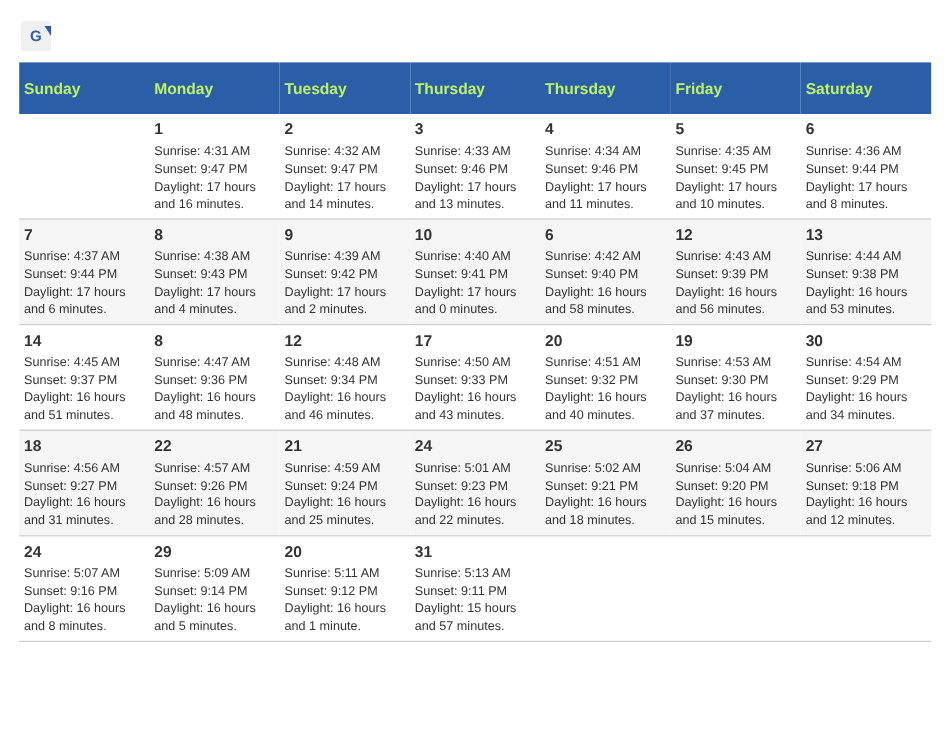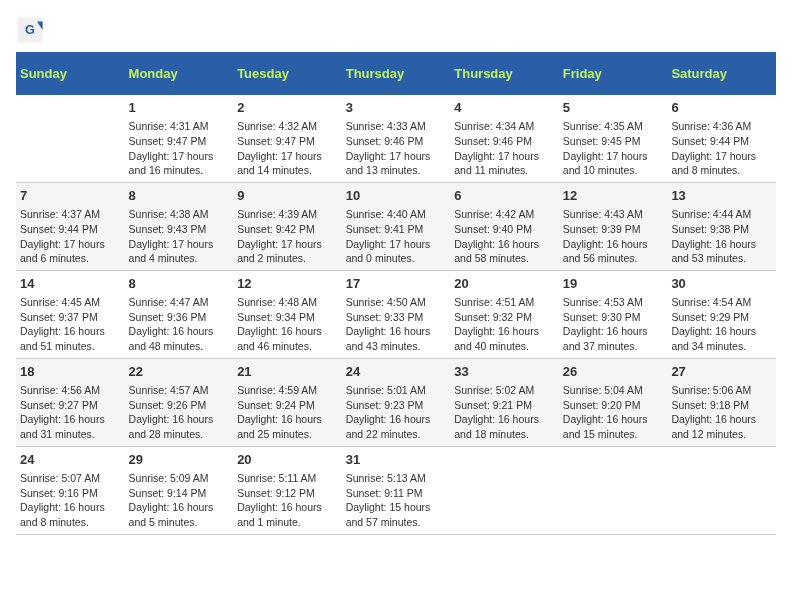--- a/index.html
+++ b/index.html
@@ -226,21 +226,21 @@
         </td>
         <td>
           <span class="day-num">21</span>
           <div class="day-info">Sunrise: 4:59 AM<br>Sunset: 9:24 PM<br>Daylight: 16 hours<br>and 25 minutes.</div>
         </td>
         <td>
           <span class="day-num">24</span>
           <div class="day-info">Sunrise: 5:01 AM<br>Sunset: 9:23 PM<br>Daylight: 16 hours<br>and 22 minutes.</div>
         </td>
         <td>
-          <span class="day-num">33</span>
+          <span class="day-num">25</span>
           <div class="day-info">Sunrise: 5:02 AM<br>Sunset: 9:21 PM<br>Daylight: 16 hours<br>and 18 minutes.</div>
         </td>
         <td>
           <span class="day-num">26</span>
           <div class="day-info">Sunrise: 5:04 AM<br>Sunset: 9:20 PM<br>Daylight: 16 hours<br>and 15 minutes.</div>
         </td>
         <td>
           <span class="day-num">27</span>
           <div class="day-info">Sunrise: 5:06 AM<br>Sunset: 9:18 PM<br>Daylight: 16 hours<br>and 12 minutes.</div>
         </td>

